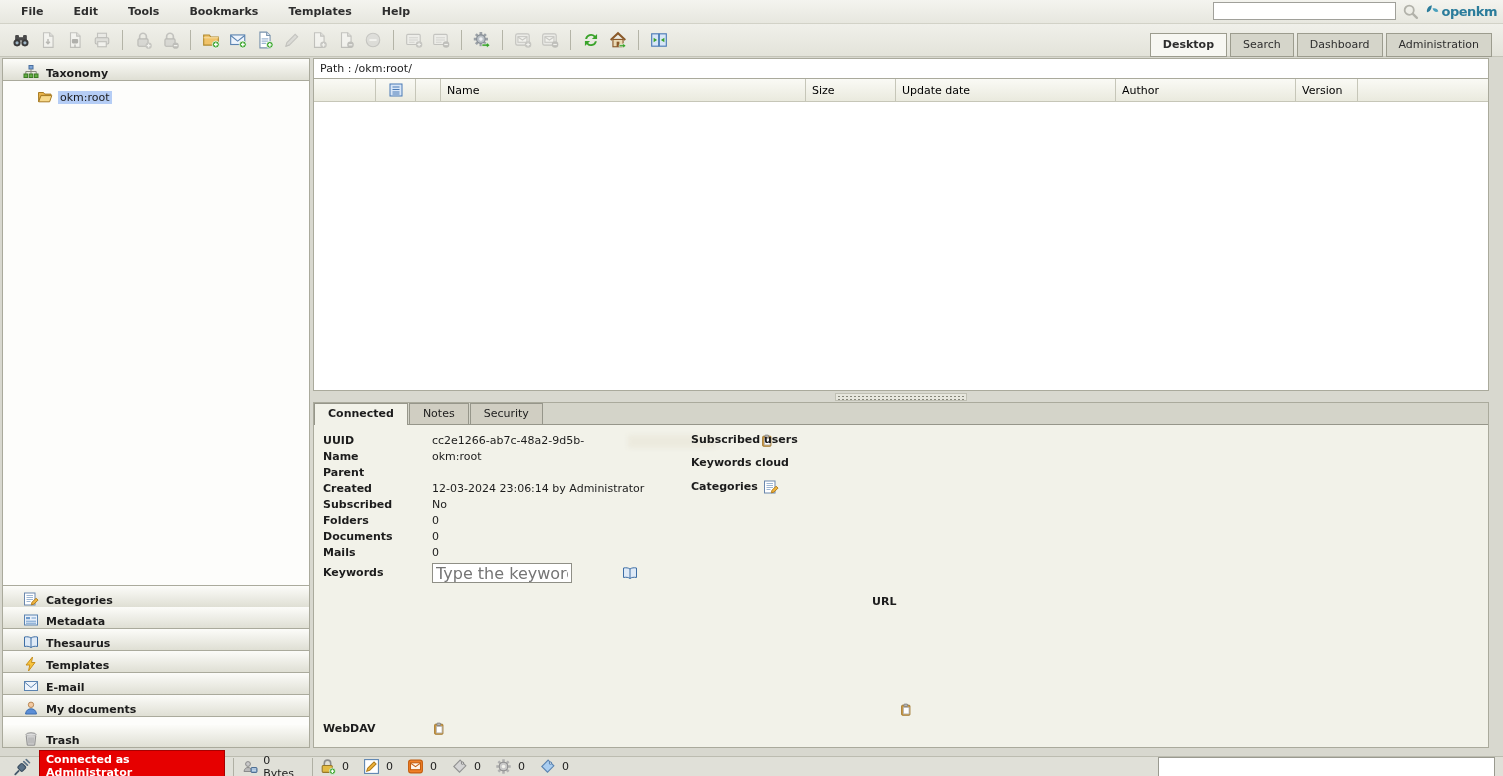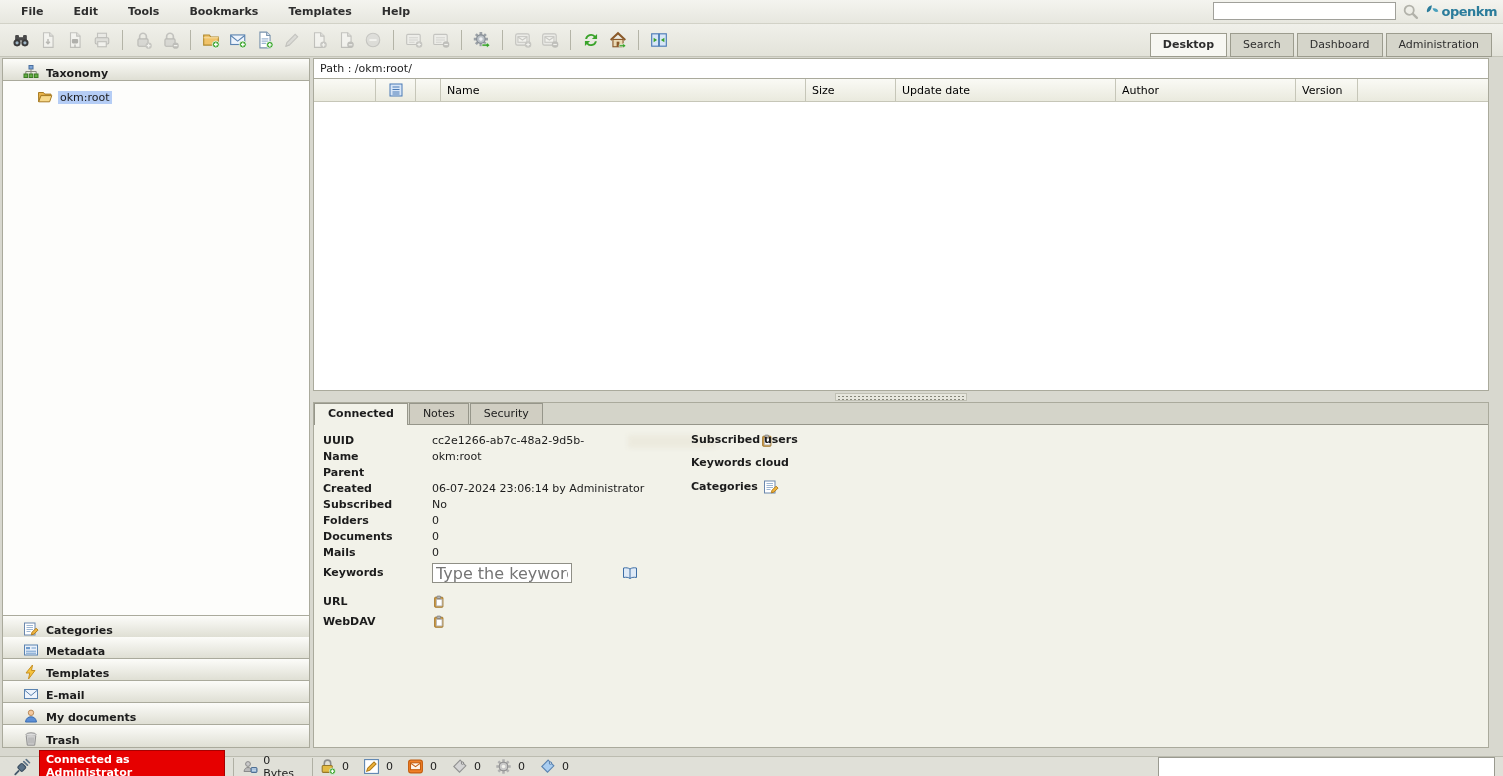--- a/index.html
+++ b/index.html
@@ -96,21 +96,21 @@
   .dtab {
     padding:3px 13px 4px; background:#d0cec2; border:1px solid #96968a; border-bottom:none;
     margin-right:1px; cursor:pointer;
   }
   .dtab.active { background:#f2f2e9; font-weight:bold; position:relative; top:1px; padding-bottom:5px; }
   .detail-content { flex:1; position:relative; padding:8px 0 0 9px; }
   .prop-row { display:flex; align-items:center; line-height:16px; min-height:16px;gap:42px; }
   .prop-label { width:67px; font-weight:bold; flex:0 0 67px; }
   .redacted { display:inline-block; width:88px; height:13px; margin-left:2px; background:#eceade; filter:blur(2px); border-radius:2px; }
   .kw-input { width:140px; height:20px; border:1px solid #8f8f86; background:#fff; font-family:inherit; font-size:16px; padding:0 3px; margin:2px 8px 2px 0; }
-  .mt8 { margin-top:9px; }
+  .mt8 { margin-top:9px;flex-direction:column; }
   .prop-right { position:absolute; left:377px; top:8px; }
   .pr-row { display:flex; align-items:center; gap:5px; font-weight:bold; margin-bottom:9px; line-height:14px; }
   .icon-after { margin-left:2px; }
 
   
   .statusbar {
     position:absolute; left:0; right:0; bottom:0; height:20px;
     background:#e0e0d8; border-top:1px solid #bcbcb0;
     display:flex; align-items:center;
   }
@@ -430,20 +430,29 @@
             <rect x="1.5" y="3" width="13" height="10" fill="#eaf1fa" stroke="#5b83b0"></rect>
             <rect x="3" y="5" width="4" height="2.2" fill="#6f9ccb"></rect>
             <path d="M8.5 6h4.5M3 9.2h10M3 11.2h10" stroke="#6f9ccb"></path>
           </svg>
         </span>
       <span>Metadata</span>
     </div>
     <div class="stack-item">
       <span class="i">
           <svg width="16" height="16" viewBox="0 0 16 16">
+            <path d="M8 4C6.4 2.8 4 2.5 1.5 3v9.5c2.5-.5 5-.2 6.5 1 1.5-1.2 4-1.5 6.5-1V3C12 2.5 9.6 2.8 8 4z" fill="#dfeaf6" stroke="#3e6ea5"></path>
+            <path d="M8 4v9.5" stroke="#3e6ea5"></path>
+          </svg>
+        </span>
+      <span>Thesaurus</span>
+    </div>
+    <div class="stack-item">
+      <span class="i">
+          <svg width="16" height="16" viewBox="0 0 16 16">
             <path d="M9.5 1 3 9h3.8L5.5 15l6.5-8.5H8.5z" fill="#f6c33d" stroke="#c78f1e"></path>
           </svg>
         </span>
       <span>Templates</span>
     </div>
     <div class="stack-item">
       <span class="i">
           <svg width="16" height="16" viewBox="0 0 16 16">
             <rect x="1.5" y="3.5" width="13" height="9" fill="#eef4fc" stroke="#5b83b0"></rect>
             <path d="M1.5 4 8 9.5 14.5 4" fill="none" stroke="#5b83b0"></path>
@@ -453,21 +462,21 @@
     </div>
     <div class="stack-item">
       <span class="i">
           <svg width="16" height="16" viewBox="0 0 16 16">
             <circle cx="8" cy="4.8" r="2.7" fill="#f3c9a0" stroke="#b98a5a"></circle>
             <path d="M2.5 14c.5-3.6 2.6-5.2 5.5-5.2s5 1.6 5.5 5.2z" fill="#5b8ed6" stroke="#3a6cb0"></path>
           </svg>
         </span>
       <span>My documents</span>
     </div>
-    <div class="stack-item" style="border-bottom:none;">
+    <div class="stack-item" style="border-bottom:none;margin-top:8px;">
       <span class="i">
           <svg width="16" height="16" viewBox="0 0 16 16">
             <ellipse cx="8" cy="3.6" rx="5" ry="1.8" fill="#dcdcdc" stroke="#909090"></ellipse>
             <path d="M3.2 4.6 4.3 14.2h7.4l1.1-9.6" fill="#cfcfcf" stroke="#909090"></path>
             <path d="M6 6.5v6M8 6.5v6M10 6.5v6" stroke="#a8a8a8"></path>
           </svg>
         </span>
       <span>Trash</span>
     </div>
   </div>
@@ -533,21 +542,21 @@
           <div class="prop-row">
             <span class="prop-label">Name</span>
             <span>okm:root</span>
           </div>
           <div class="prop-row">
             <span class="prop-label">Parent</span>
             <span></span>
           </div>
           <div class="prop-row">
             <span class="prop-label">Created</span>
-            <span>06-07-2024 23:06:14 by Administrator</span>
+            <span>12-03-2024 23:06:14 by Administrator</span>
           </div>
           <div class="prop-row">
             <span class="prop-label">Subscribed</span>
             <span>No</span>
           </div>
           <div class="prop-row">
             <span class="prop-label">Folders</span>
             <span>0</span>
           </div>
           <div class="prop-row">

